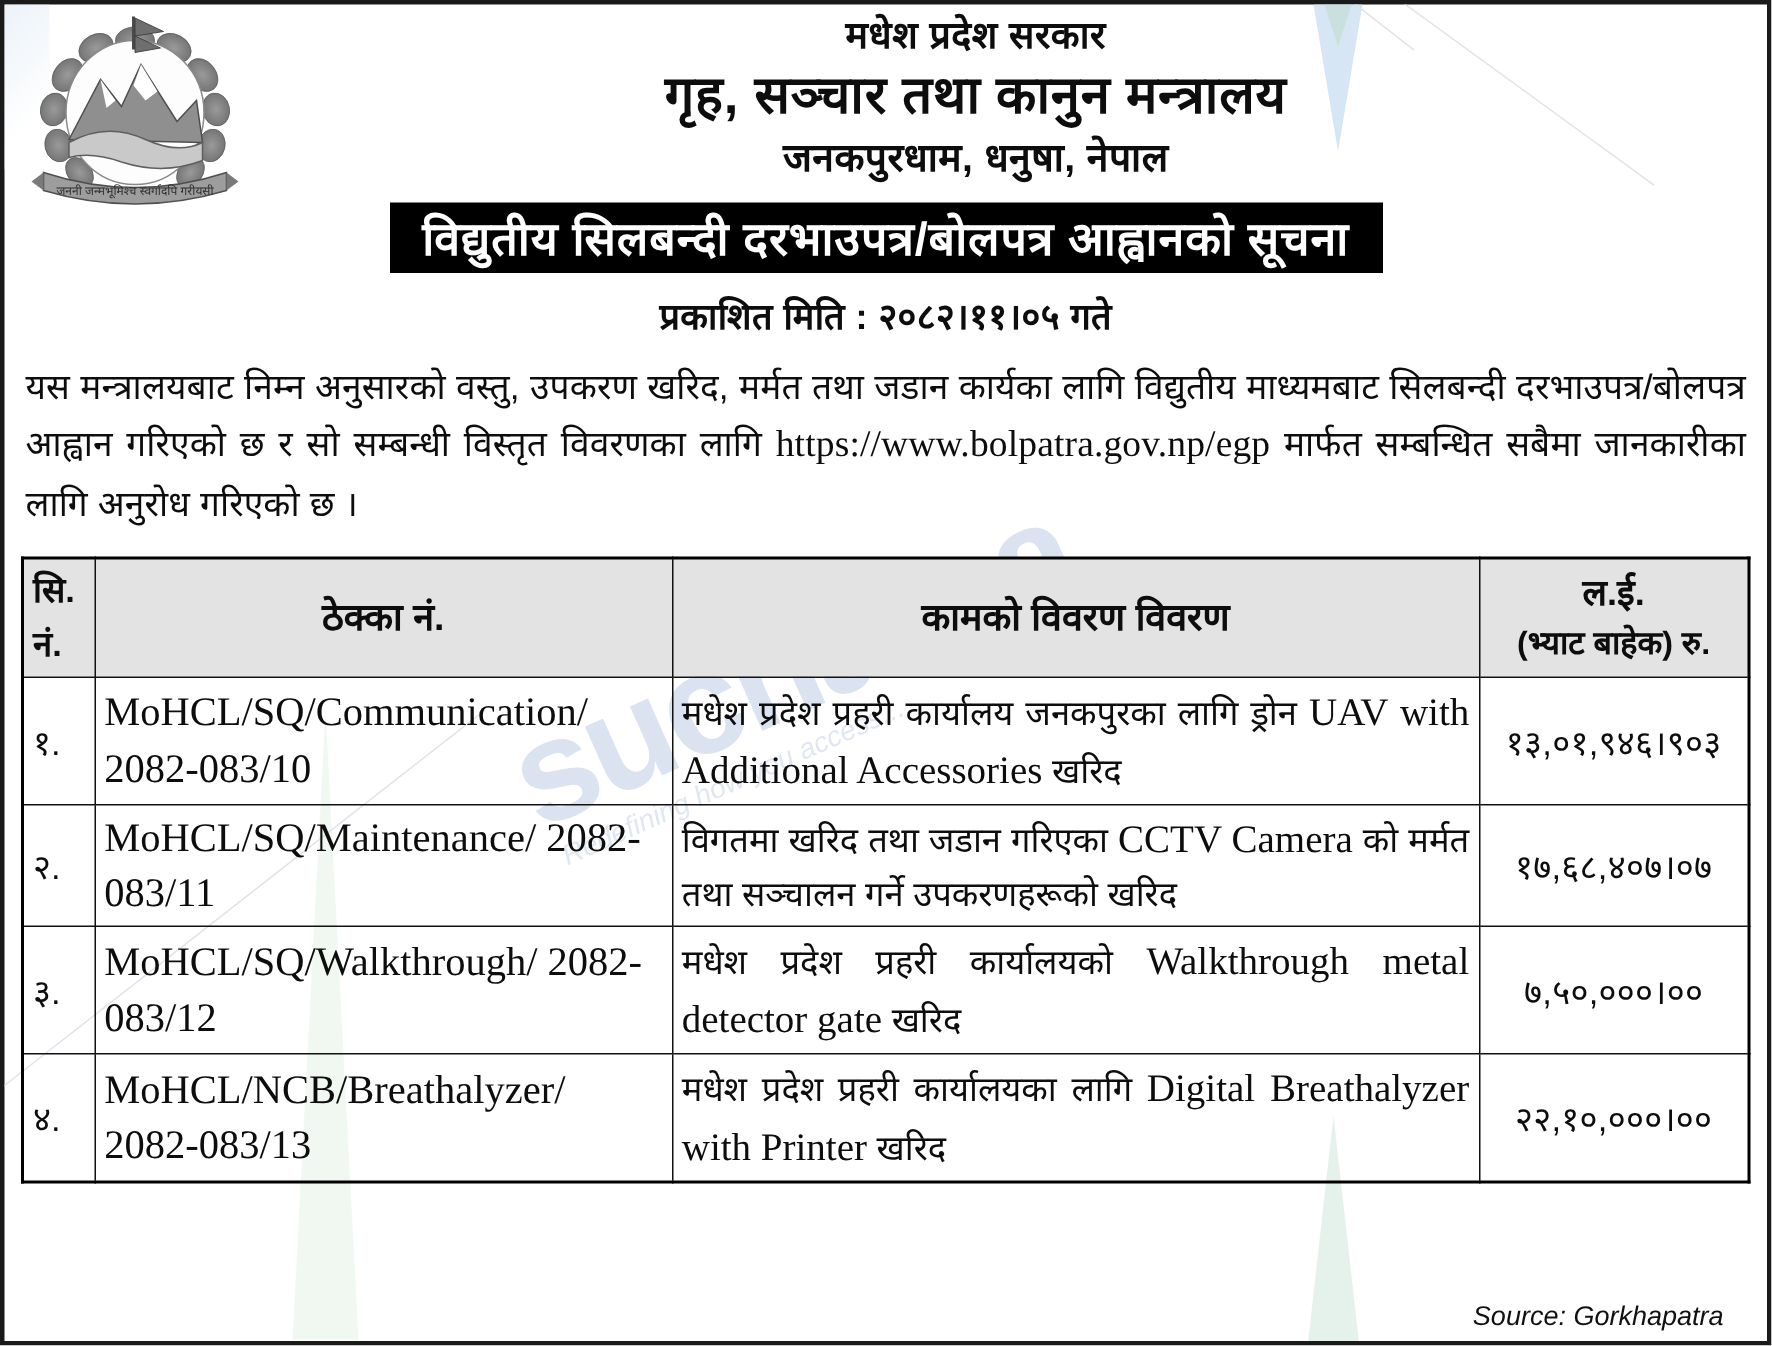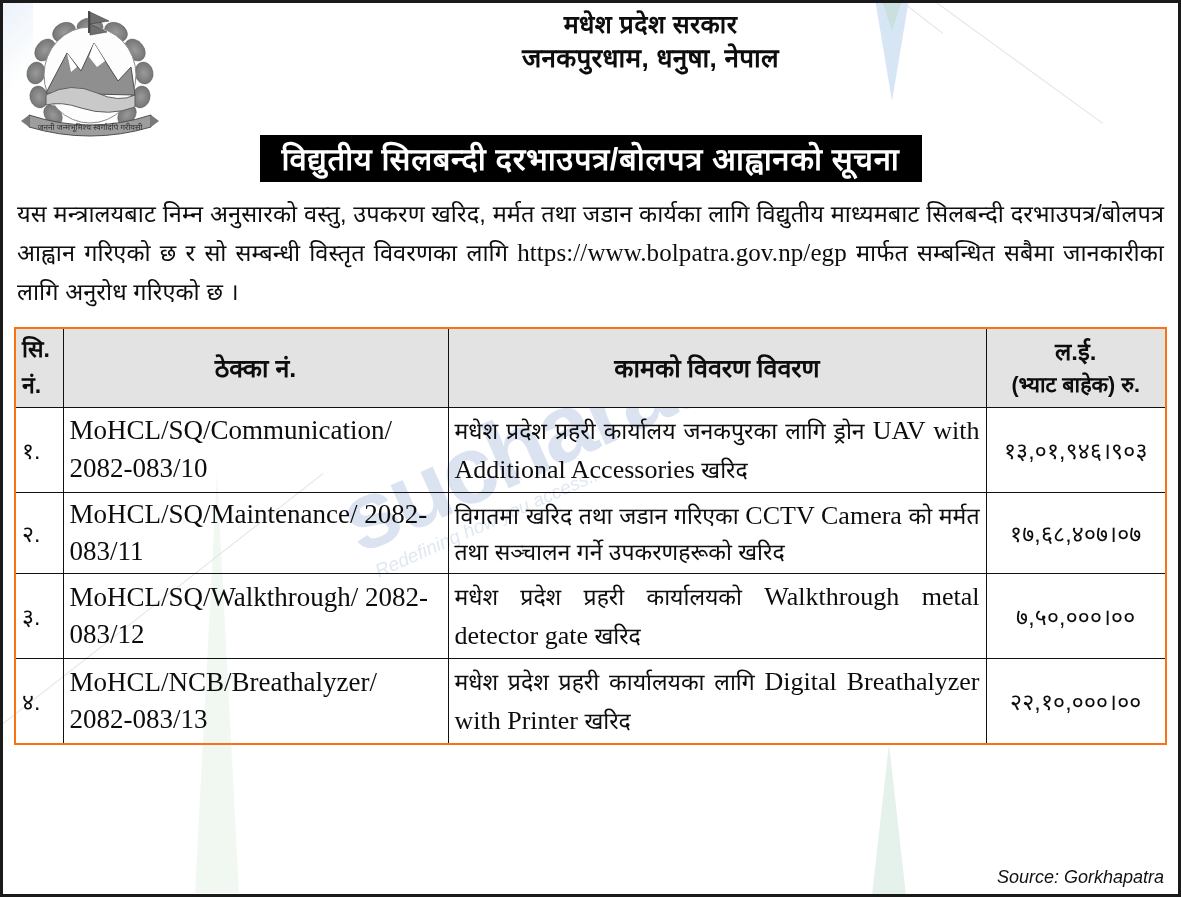--- a/index.html
+++ b/index.html
@@ -194,21 +194,21 @@
     font-size: 24px;
     margin-top: 4px;
   }
 
   
   table.notice-table {
     width: 1153px;
     margin: 8px auto 0 auto;
     border-collapse: collapse;
     table-layout: fixed;
-    border: 2px solid #f97316;
+    border: 2px solid #000000;
   }
   table.notice-table td, table.notice-table th {
     border: 1px solid #111;
     padding: 3px 6px;
     vertical-align: middle;
   }
   thead th { background: #e3e3e3; }
 
   .col-sn      { width: 48px;  }
   .col-contract{ width: 385px; }
@@ -273,21 +273,21 @@
     font-size: 23px;
     text-align: center;
     letter-spacing: .2px;
     padding: 4px 2px;
     margin-left: 15px;
   }
 
   
   .source {
     position: absolute;
-    right: 14px;
+    right: 29px;
     bottom: 6px;
     font-family: "Liberation Sans", sans-serif;
     font-style: italic;
     font-size: 18px;
     color: #111;
     z-index: 4;
   }
 </style>
 </head>
 <body>
@@ -349,28 +349,30 @@
         <path d="M71 3 L90 12 L71 15 L88 23 L71 26 Z" fill="#6e6e6e" stroke="#3d3d3d" stroke-width=".6"></path>
 
         <path d="M10 106 Q71 126 132 106 L132 118 Q71 136 10 118 Z" fill="#9d9d9d" stroke="#4f4f4f" stroke-width="1"></path>
         <path d="M10 106 L2 112 L10 118 Z" fill="#7a7a7a"></path>
         <path d="M132 106 L140 112 L132 118 Z" fill="#7a7a7a"></path>
         <text x="71" y="121" font-size="8" text-anchor="middle" fill="#2f2f2f" font-family="'Liberation Sans',sans-serif">जननी जन्मभूमिश्च स्वर्गादपि गरीयसी</text>
       </svg>
 
       <div class="header-text">
         <div class="gov-line">मधेश प्रदेश सरकार</div>
+        <div class="ministry-line">गृह, सञ्चार तथा कानुन मन्त्रालय</div>
         <div class="address-line">जनकपुरधाम, धनुषा, नेपाल</div>
       </div>
     </div>
 
     <div class="banner-wrap">
       <div class="banner">विद्युतीय सिलबन्दी दरभाउपत्र/बोलपत्र आह्वानको सूचना</div>
     </div>
 
+    <div class="pub-date">प्रकाशित मिति : २०८२।११।०५ गते</div>
 
     <div class="body-para"><span>यस मन्त्रालयबाट निम्न अनुसारको वस्तु, उपकरण खरिद, मर्मत तथा जडान कार्यका लागि विद्युतीय माध्यमबाट सिलबन्दी दरभाउपत्र/बोलपत्र आह्वान गरिएको छ र सो सम्बन्धी विस्तृत विवरणका लागि </span><span class="latin">https://www.bolpatra.gov.np/egp</span><span> मार्फत सम्बन्धित सबैमा जानकारीका लागि अनुरोध गरिएको छ ।</span></div>
 
 
     <table class="notice-table">
       <colgroup>
         <col class="col-sn">
           <col class="col-contract">
           <col class="col-desc">
           <col class="col-amount">

